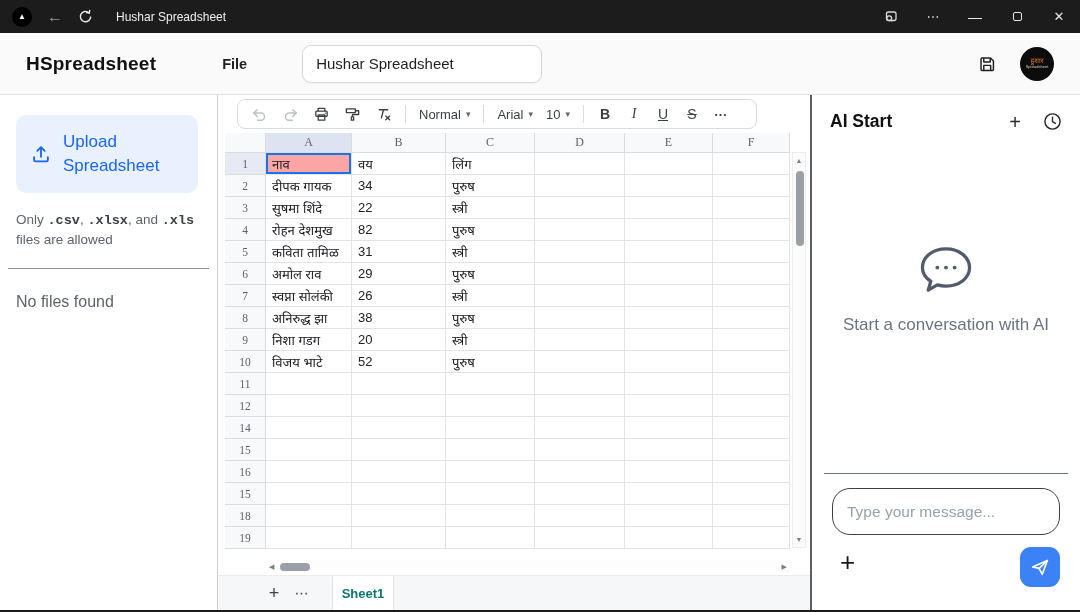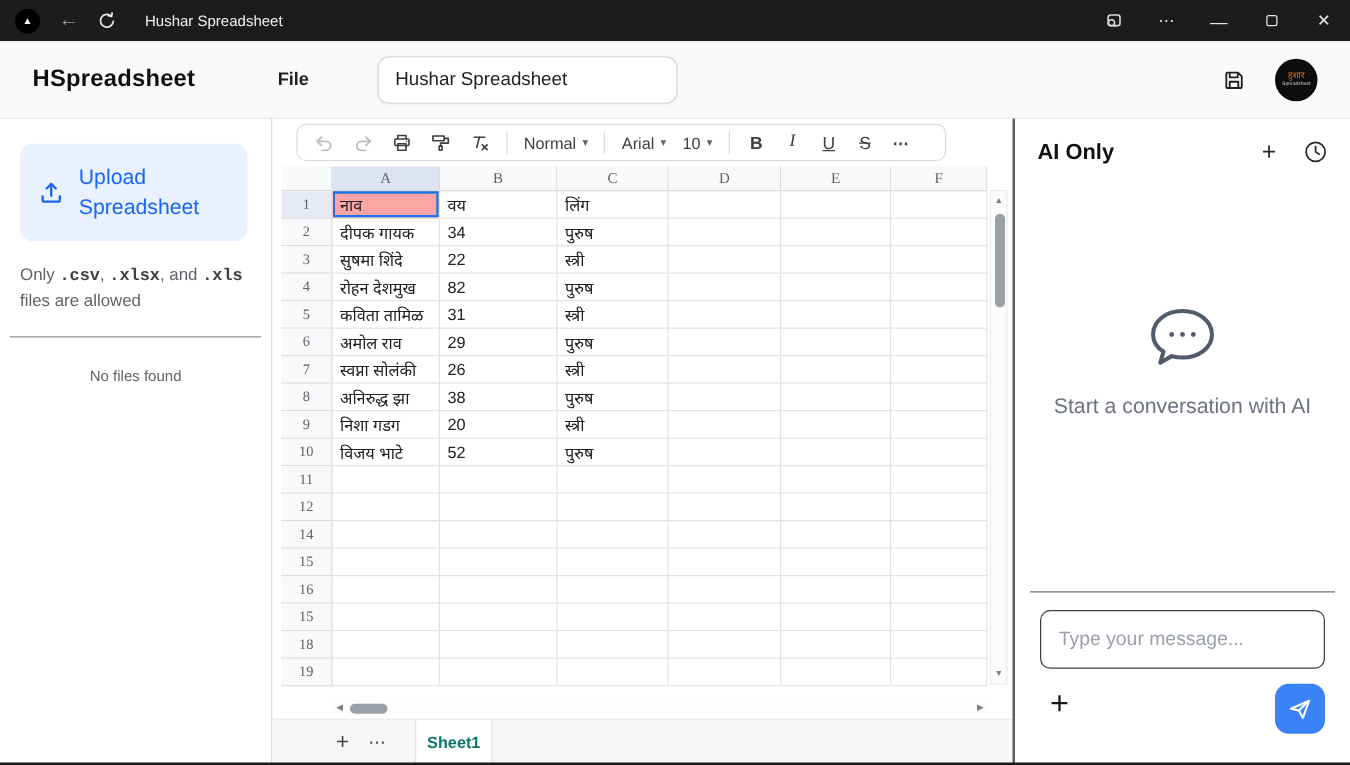--- a/index.html
+++ b/index.html
@@ -39,21 +39,21 @@
   .bottom-edge { position:absolute; left:0; bottom:0; width:100%; height:2px; background:#1b1b1b; z-index:30; }
 
   
   .sidebar { width:218px; background:#fff; border-right:1px solid #cfcfcf; padding:20px 16px 0 16px; }
   .upload-btn { width:182px; background:#e9f1fe; border:none; border-radius:10px; padding:15px 14px;
     display:flex; align-items:center; gap:11px; cursor:pointer; text-align:left; }
   .upload-btn .lbl { color:#1a66f5; font-size:17px; line-height:1.4; font-family:"Liberation Sans",sans-serif; }
   .hint { margin-top:17px; font-size:13.5px; color:#5f6368; line-height:1.45; }
   .hint b { color:#3c4043;font-family:Liberation Mono, monospace; }
   .side-divider { margin-top:18px; border-top:1px solid #8f8f8f; margin-left:-8px; margin-right:-8px; }
-  .empty-files { margin-top:24px; text-align:center; font-size:12px; color:#5f6368; }
+  .empty-files { margin-top:24px; text-align:left; font-size:16px; color:#5f6368; }
 
   
   .middle { flex:1; position:relative; background:#fff; }
   .toolbar { position:absolute; left:19px; top:4px; width:520px; height:30px;
     border:1px solid #dadce0; border-radius:8px; background:#fff;
     display:flex; align-items:center; padding:0 12px; gap:13px; color:#3c4043; }
   .tbi { display:flex; align-items:center; justify-content:center; width:18px; height:18px; }
   .tbi.disabled svg { stroke:#bdc1c6; }
   .tsep { width:1px; height:18px; background:#dadce0; }
   .dd { display:flex; align-items:center; gap:5px; font-size:13px; color:#3c4043; }
@@ -110,21 +110,21 @@
   .ai-head { display:flex; align-items:center; padding:16px 18px 0 18px; }
   .ai-title { font-size:17.5px; font-weight:700; color:#111; }
   .ai-head-icons { margin-left:auto; display:flex; align-items:center; gap:22px; }
   .ai-plus { font-size:20px; color:#2b2b2b; line-height:1; }
   .ai-empty { position:absolute; left:0; top:150px; width:100%; display:flex; flex-direction:column;
     align-items:center; }
   .ai-empty-text { margin-top:16px; width:230px; text-align:center; font-size:17px; color:#6b7280;
     line-height:1.7; }
   .ai-divider { position:absolute; left:12px; right:12px; top:378px; border-top:1px solid #6b7280; }
   .chat-input { position:absolute; left:20px; right:20px; top:393px; height:47px;
-    border:1.5px solid #3f3f46; border-radius:8px; padding:12px 14px; font-size:15.5px; color:#1f1f1f;
+    border:1.5px solid #3f3f46; border-radius:18px; padding:12px 14px; font-size:15.5px; color:#1f1f1f;
     font-family:"Liberation Sans",sans-serif; }
   .chat-input::placeholder { color:#9aa1ab; }
   .attach-btn { position:absolute; left:28px; top:452px; font-size:26px; color:#18181b; }
   .send-btn { position:absolute; right:20px; top:452px; width:40px; height:40px; border:none;
     border-radius:11px; background:#3b82f6; display:flex; align-items:center; justify-content:center;
     cursor:pointer; }
 
   svg { display:block; }
 </style>
 </head>
@@ -448,21 +448,21 @@
 
     <div class="tabbar">
       <span class="tab-add">+</span>
       <span class="tab-more">⋯</span>
       <span class="sheet-tab">Sheet1</span>
     </div>
   </div>
 
   <div class="aipanel">
     <div class="ai-head">
-      <span class="ai-title">AI Only</span>
+      <span class="ai-title">AI Start</span>
       <span class="ai-head-icons">
         <span class="ai-plus">+</span>
         <span>
           <svg width="19" height="19" viewBox="0 0 20 20" fill="none" stroke="#2b2b2b" stroke-width="1.5" stroke-linecap="round">
             <circle cx="10" cy="10" r="8"></circle>
               <path d="M10 5.5V10l3 2"></path>
           </svg>
         </span>
       </span>
     </div>

